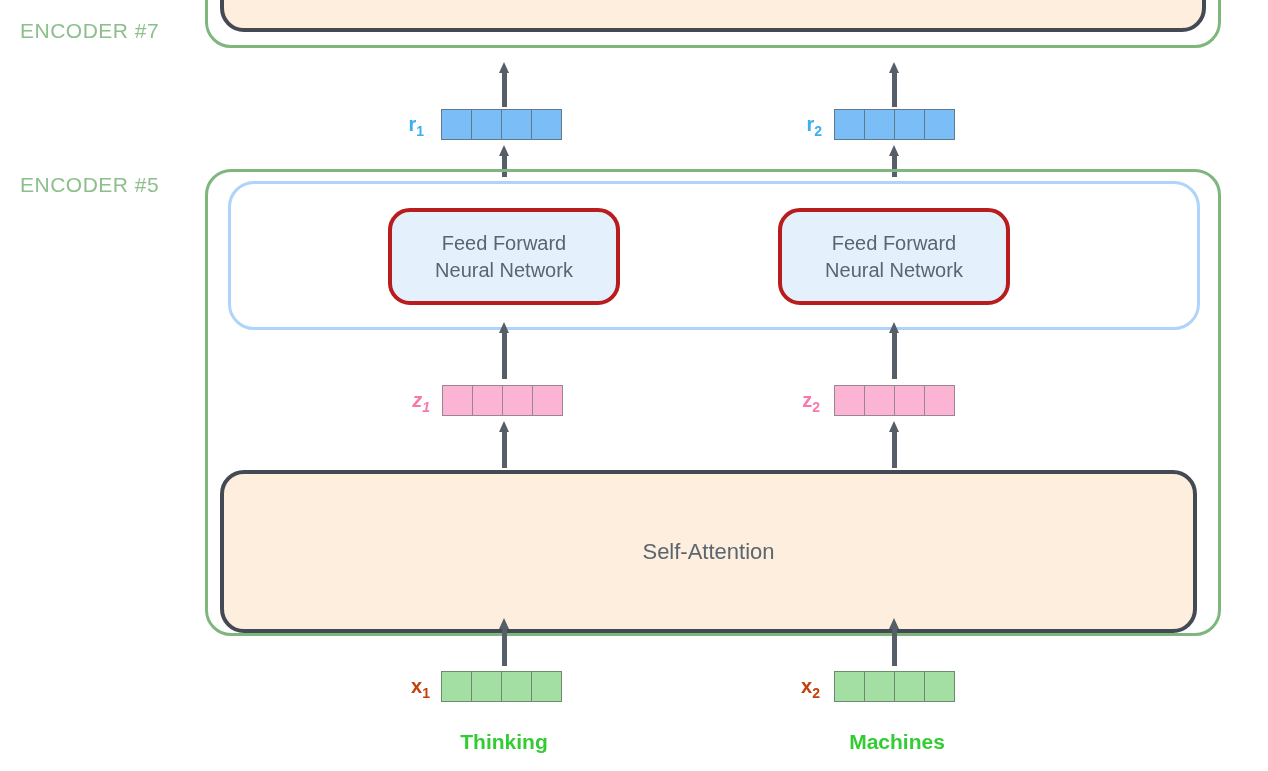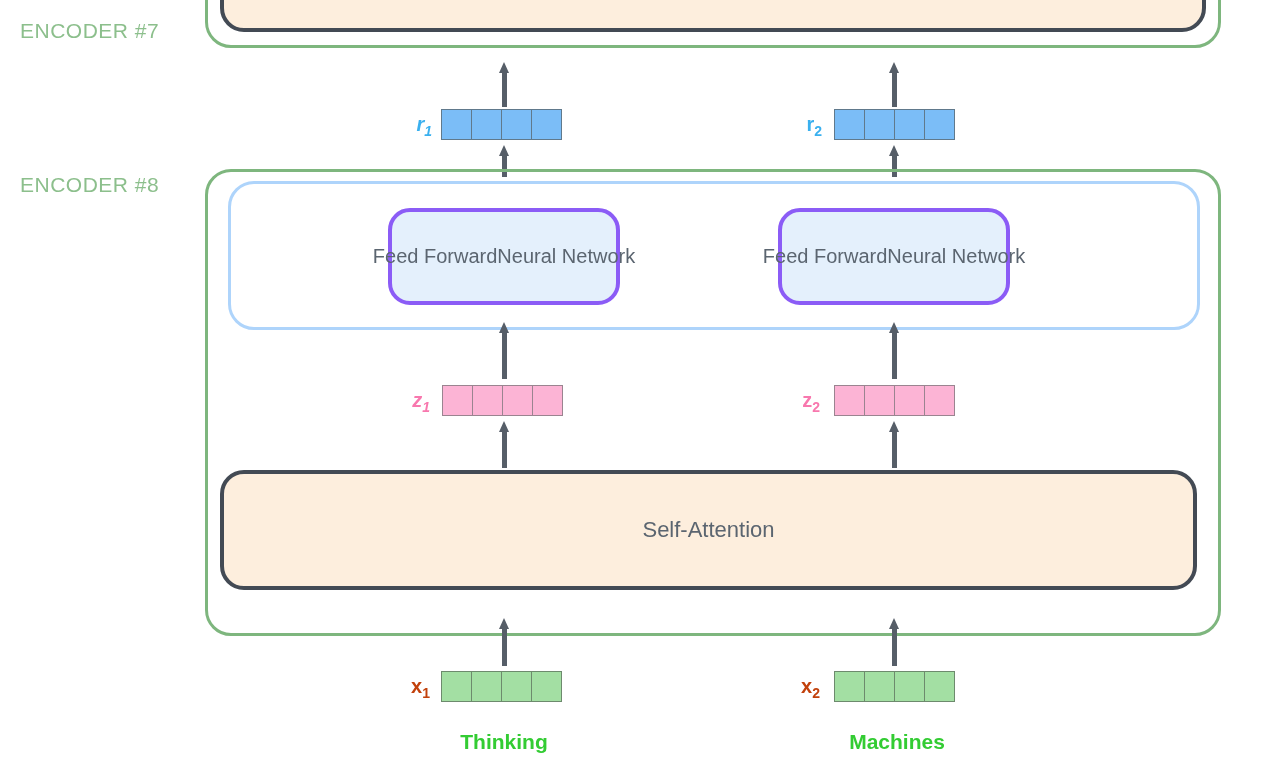--- a/index.html
+++ b/index.html
@@ -61,25 +61,25 @@
     border: 3px solid #aed4fb;
     border-radius: 26px;
     background: transparent;
     box-sizing: border-box;
   }
 
   
   .ffn-box {
     position: absolute;
     background: #e4f0fc;
-    border: 4px solid #8b5cf6;
+    border: 4px solid #b91c1c;
     border-radius: 22px;
     box-sizing: border-box;
     display: flex;
-    flex-direction: row;
+    flex-direction: column;
     align-items: center;
     justify-content: center;
     line-height: 1.34;
   }
   .ffn-box .ffn-line {
     font-size: 20px;
     color: #5b6570;
     font-family: "Liberation Sans", sans-serif;
     white-space: nowrap;
   }
@@ -170,21 +170,21 @@
 
   <div class="arrow" style="left:499px; top:62px; height:45px;">
     <div class="head"></div>
     <div class="shaft"></div>
   </div>
   <div class="arrow" style="left:889px; top:62px; height:45px;">
     <div class="head"></div>
     <div class="shaft"></div>
   </div>
 
-  <div class="vec-label lbl-blue" style="left:380px; top:113px; width:52px;font-style:italic;">
+  <div class="vec-label lbl-blue" style="left:372px; top:113px; width:52px;">
     <span>r</span><sub>1</sub>
   </div>
   <div class="vector vec-blue" style="left:441px; top:109px;">
     <div class="cell"></div>
     <div class="cell"></div>
     <div class="cell"></div>
     <div class="cell"></div>
   </div>
 
   <div class="vec-label lbl-blue" style="left:770px; top:113px; width:52px;">
@@ -201,21 +201,21 @@
     <div class="head"></div>
     <div class="shaft"></div>
   </div>
   <div class="arrow" style="left:889px; top:145px; height:32px;">
     <div class="head"></div>
     <div class="shaft"></div>
   </div>
 
   <div class="encoder-box" style="left:205px; top:169px; width:1016px; height:467px;"></div>
 
-  <div class="encoder-label" style="left:20px; top:173px;">ENCODER #8</div>
+  <div class="encoder-label" style="left:20px; top:173px;">ENCODER #5</div>
 
   <div class="ffn-container" style="left:228px; top:181px; width:972px; height:149px;"></div>
 
   <div class="ffn-box" style="left:388px; top:208px; width:232px; height:97px;">
     <div class="ffn-line">Feed Forward</div>
     <div class="ffn-line">Neural Network</div>
   </div>
 
   <div class="ffn-box" style="left:778px; top:208px; width:232px; height:97px;">
     <div class="ffn-line">Feed Forward</div>
@@ -253,21 +253,21 @@
 
   <div class="arrow" style="left:499px; top:421px; height:47px;">
     <div class="head"></div>
     <div class="shaft"></div>
   </div>
   <div class="arrow" style="left:889px; top:421px; height:47px;">
     <div class="head"></div>
     <div class="shaft"></div>
   </div>
 
-  <div class="self-attention" style="left:220px; top:470px; width:977px; height:120px;">
+  <div class="self-attention" style="left:220px; top:470px; width:977px; height:163px;">
     <span class="sa-text">Self-Attention</span>
   </div>
 
   <div class="arrow" style="left:499px; top:618px; height:48px;">
     <div class="head"></div>
     <div class="shaft"></div>
   </div>
   <div class="arrow" style="left:889px; top:618px; height:48px;">
     <div class="head"></div>
     <div class="shaft"></div>

